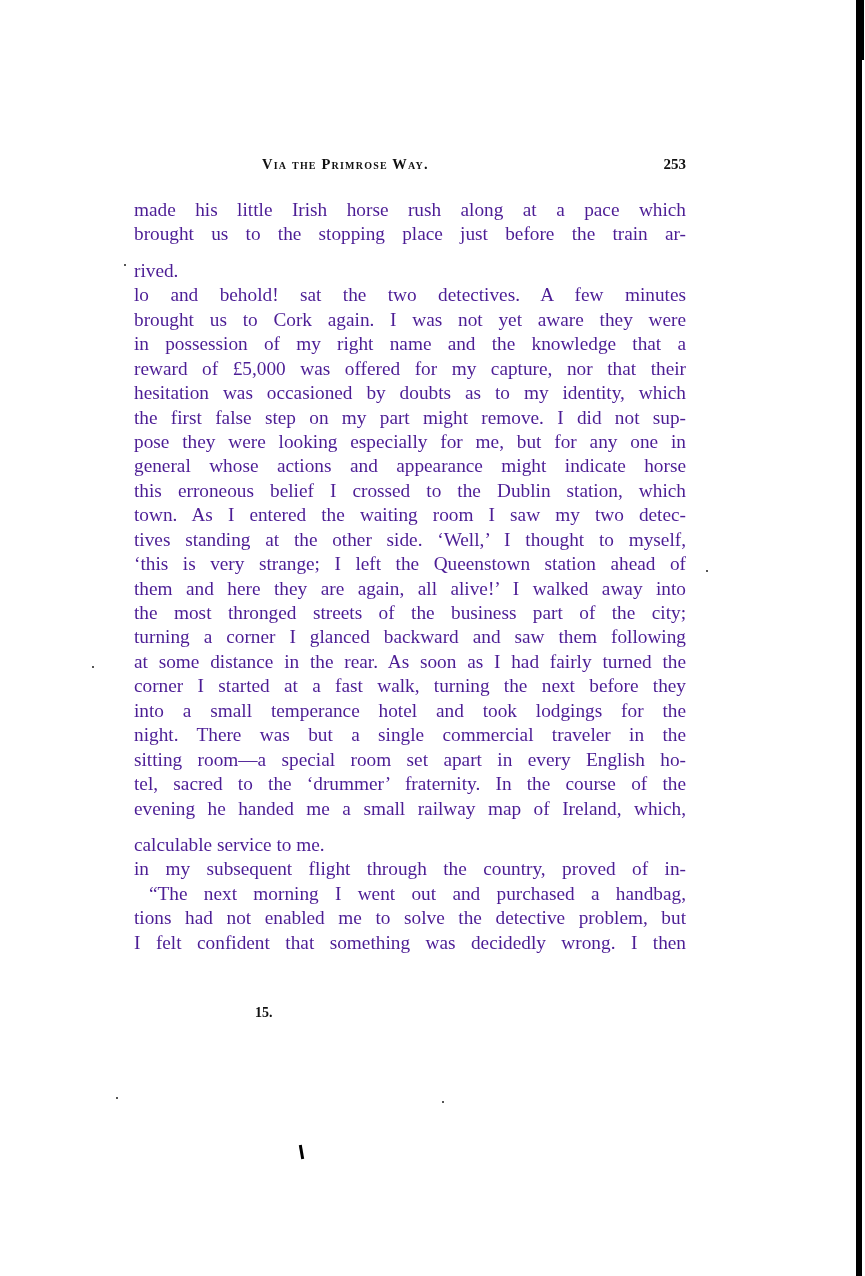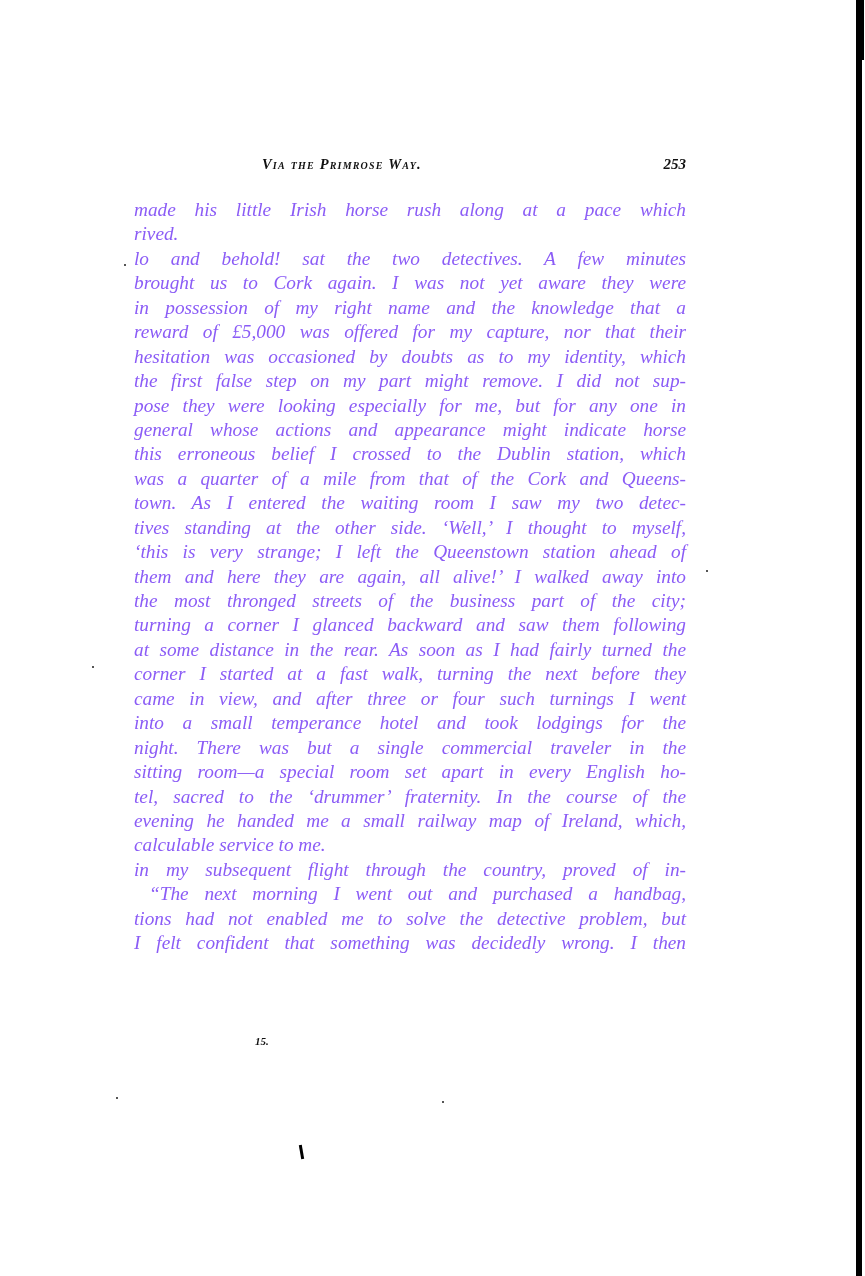--- a/index.html
+++ b/index.html
@@ -1,37 +1,37 @@
 <!DOCTYPE html>
 <html><head>
 <meta charset="utf-8">
 <style>
   html, body { margin: 0; padding: 0; background: #ffffff; }
   body { width: 865px; height: 1276px; position: relative; overflow: hidden; }
-  .page { position: absolute; left: 0; top: 0; width: 865px; height: 1276px; background: #fff; font-style: italic; }
+  .page { position: absolute; left: 0; top: 0; width: 865px; height: 1276px; background: #fff; }
   .running-head {
     position: absolute; top: 156px; left: 262px; width: 424px;
     font-family: "Liberation Serif", "DejaVu Serif", serif;
     font-size: 14.5px; color: #111; letter-spacing: 1.2px;
     display: flex; justify-content: space-between; align-items: baseline;
   }
   .running-head .title { font-variant: small-caps; font-weight: bold; }
   .running-head .num { font-weight: bold; font-size: 15px; letter-spacing: 0; }
   .body-text {
     position: absolute; left: 134px; top: 198px; width: 552px;
     font-family: "Liberation Serif", "DejaVu Serif", serif;
-    font-size: 19.3px; line-height: 24.45px; color: #8b5cf6;
+    font-size: 19.3px; line-height: 24.45px; color: #4c1d95;
   }
   .line { display: block; white-space: nowrap; text-align: justify; text-align-last: justify; height: 24.45px; }
-  .line.last { text-align-last: left; }
+  .line.last { text-align-last: left; margin-top: 12px; }
   .line.indent { padding-left: 15px; }
   .signature {
-    position: absolute; left: 255px; top: 1035px;
+    position: absolute; left: 255px; top: 1005px;
     font-family: "Liberation Serif", "DejaVu Serif", serif;
-    font-weight: bold; font-size: 11px; color: #111;
+    font-weight: bold; font-size: 14px; color: #111;
   }
   .border-right {
     position: absolute; left: 856px; top: 0; width: 6px; height: 1276px; background: #000;
   }
   .border-right-thin {
     position: absolute; left: 862px; top: 0; width: 2px; height: 60px; background: #000;
   }
   .mark {
     position: absolute; left: 300px; top: 1145px; width: 3px; height: 14px; background: #000;
     transform: rotate(-10deg);
@@ -42,40 +42,39 @@
 <body>
 
 <div class="page">
   <div class="running-head">
     <span class="title">Via the Primrose Way.</span>
     <span class="num">253</span>
   </div>
 
   <div class="body-text">
     <span class="line">made his little Irish  horse  rush  along  at a pace which</span>
+    <span class="line">brought us to the stopping place just before the train ar-</span>
     <span class="line last">rived.</span>
     <span class="line">lo and behold! sat the two detectives.  A few minutes</span>
     <span class="line">brought us to Cork again.  I was not yet aware they were</span>
     <span class="line">in possession of my right name and the knowledge that a</span>
     <span class="line">reward of £5,000 was offered for my capture, nor that their</span>
     <span class="line">hesitation was occasioned by doubts as to my identity, which</span>
     <span class="line">the first false step on my part might remove.  I did not sup-</span>
     <span class="line">pose they were looking especially for me, but for any one in</span>
     <span class="line">general whose actions and appearance might indicate horse</span>
     <span class="line">this erroneous belief I crossed to the Dublin station, which</span>
-    <span class="line">was a quarter of a mile from that of the Cork and Queens-</span>
     <span class="line">town.  As I entered the waiting room I saw my two detec-</span>
     <span class="line">tives standing at the other side.  ‘Well,’ I thought to myself,</span>
     <span class="line">‘this is very strange; I left the Queenstown station ahead of</span>
     <span class="line">them and here they are again, all alive!’  I walked away into</span>
     <span class="line">the most thronged streets of the business part of the city;</span>
     <span class="line">turning a corner I glanced backward and saw them following</span>
     <span class="line">at some distance in the rear.  As soon as I had fairly turned the</span>
     <span class="line">corner I started at a fast walk, turning the next before they</span>
-    <span class="line">came in view, and after three or four such turnings I went</span>
     <span class="line">into a small temperance hotel and took lodgings for the</span>
     <span class="line">night.  There was but a single commercial traveler in the</span>
     <span class="line">sitting room—a special room set apart in every English ho-</span>
     <span class="line">tel, sacred to the ‘drummer’ fraternity.  In the course of the</span>
     <span class="line">evening he handed me a small railway map of Ireland, which,</span>
     <span class="line last">calculable service to me.</span>
     <span class="line">in my subsequent flight through the country, proved of in-</span>
     <span class="line indent">“The next morning I went out and purchased a handbag,</span>
     <span class="line">tions had not enabled me to solve the detective problem, but</span>
     <span class="line">I felt confident that something was decidedly wrong.  I then</span>

